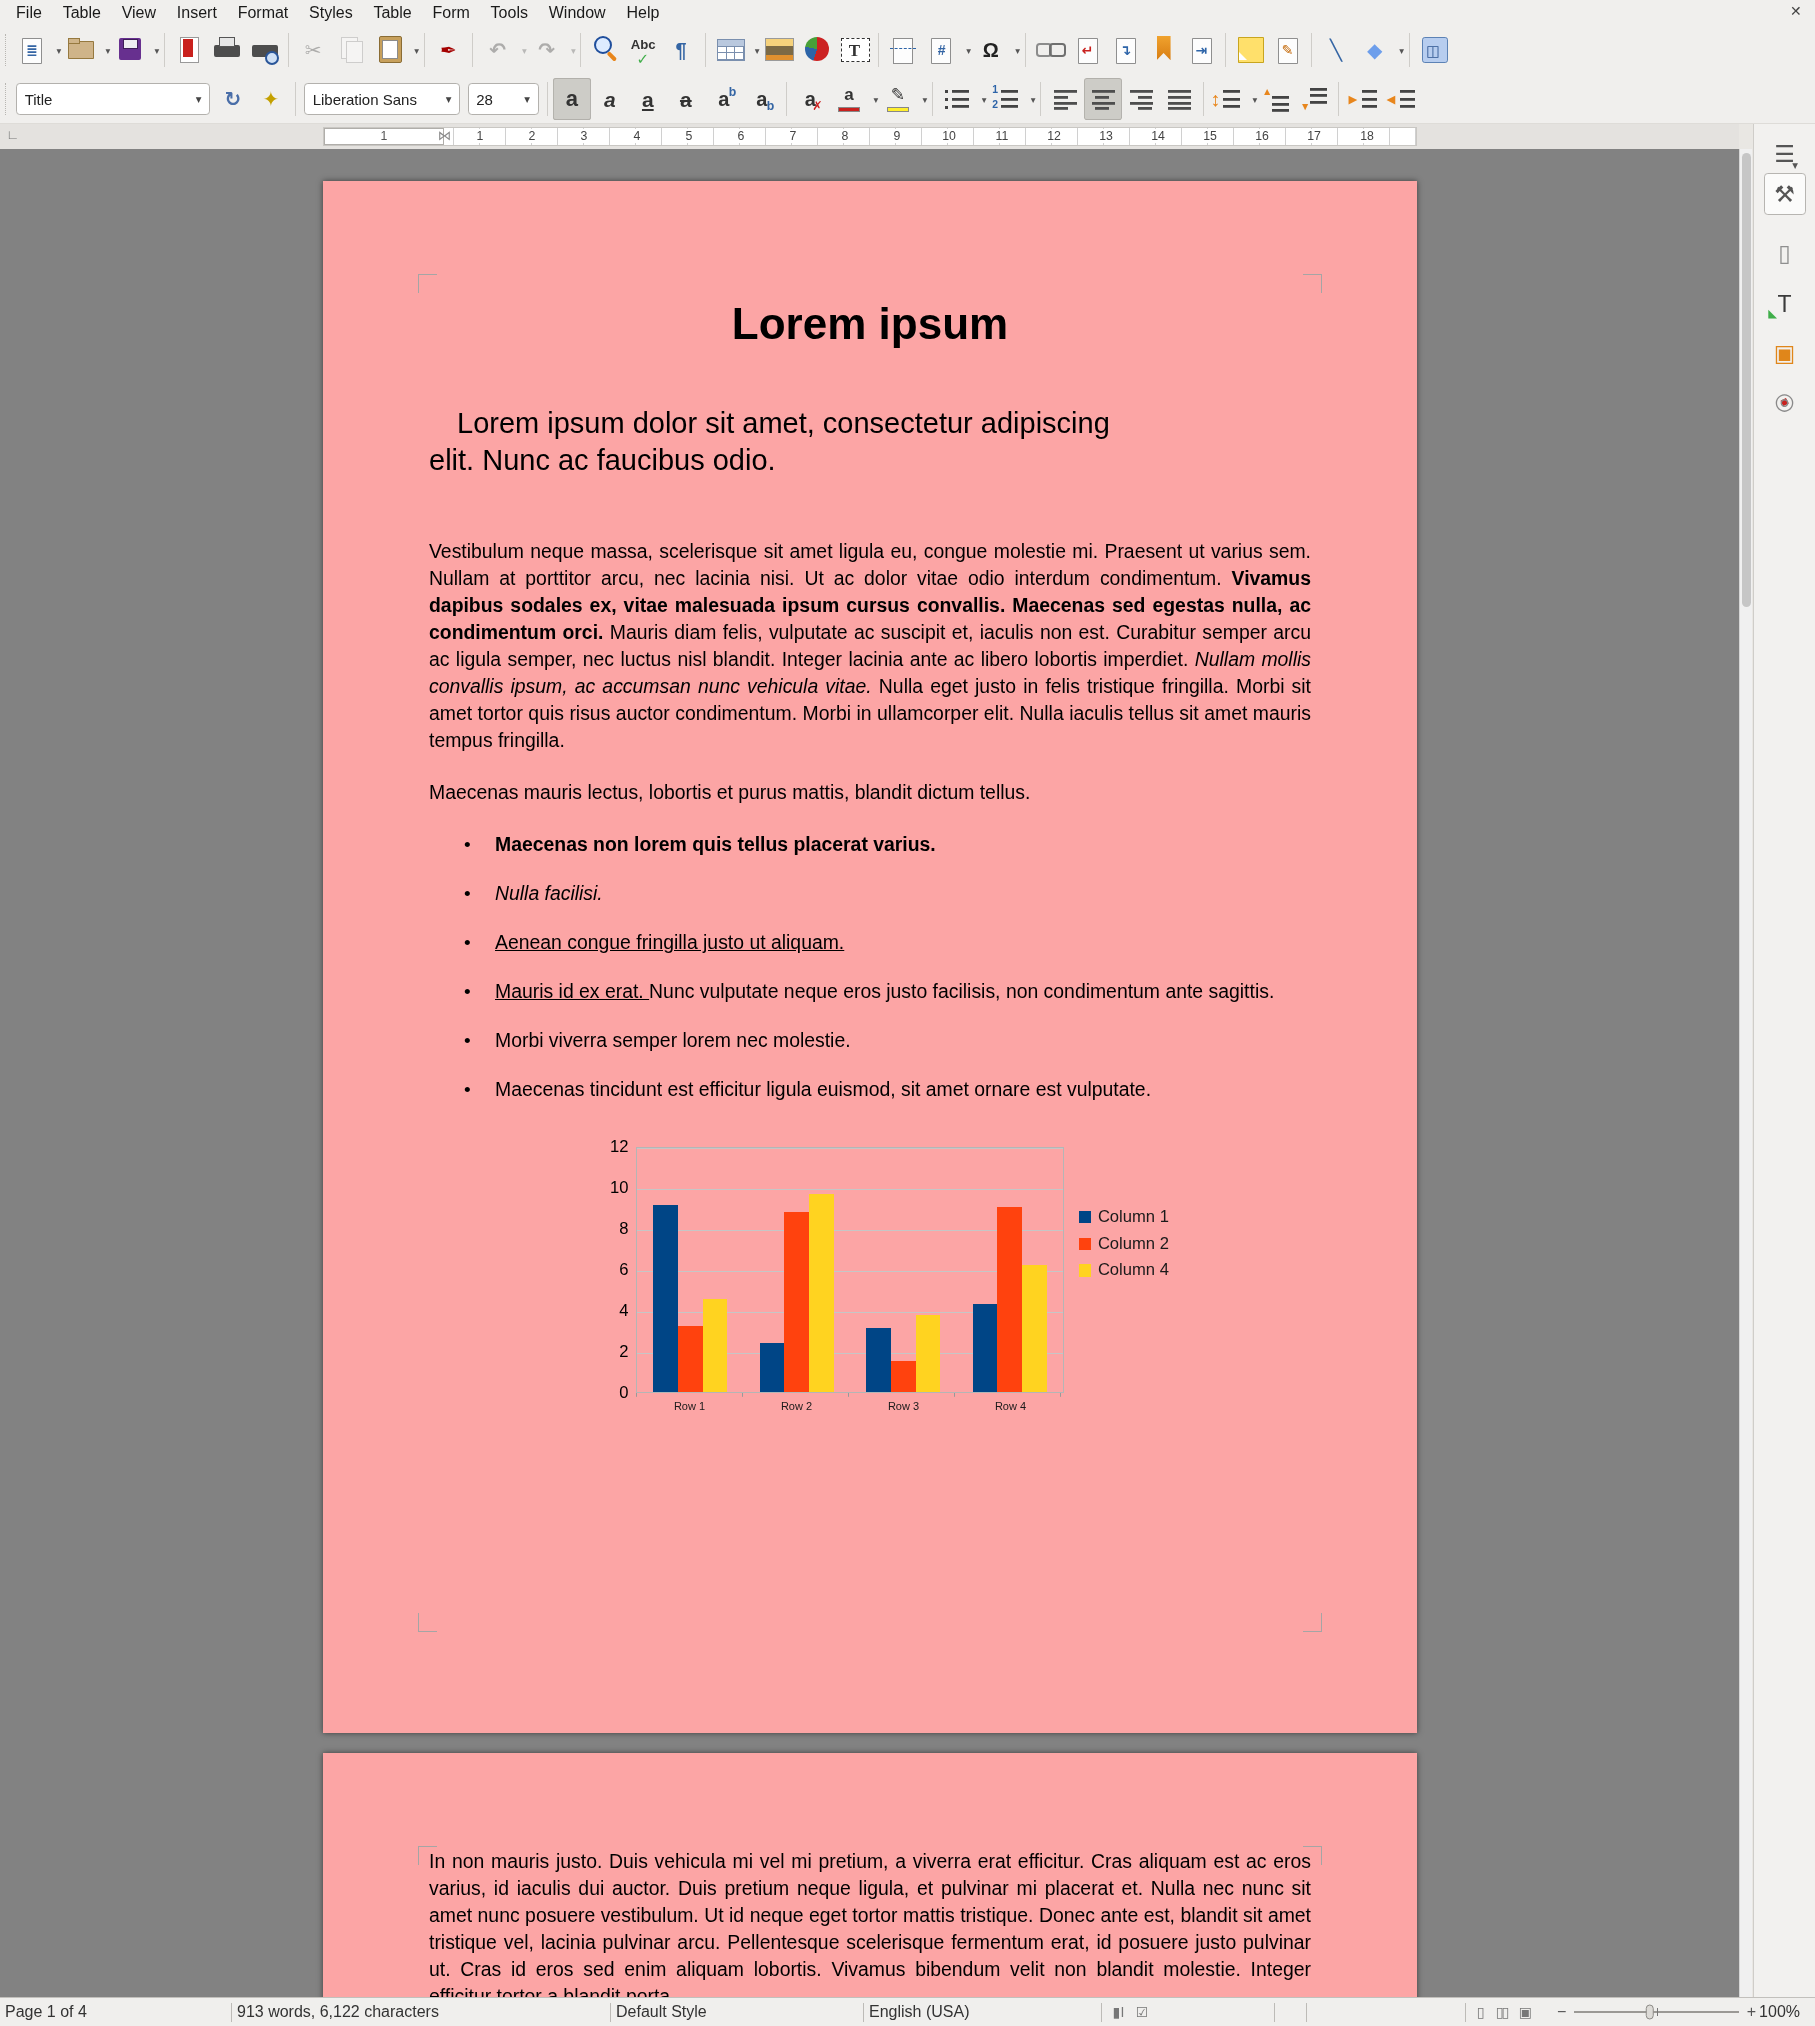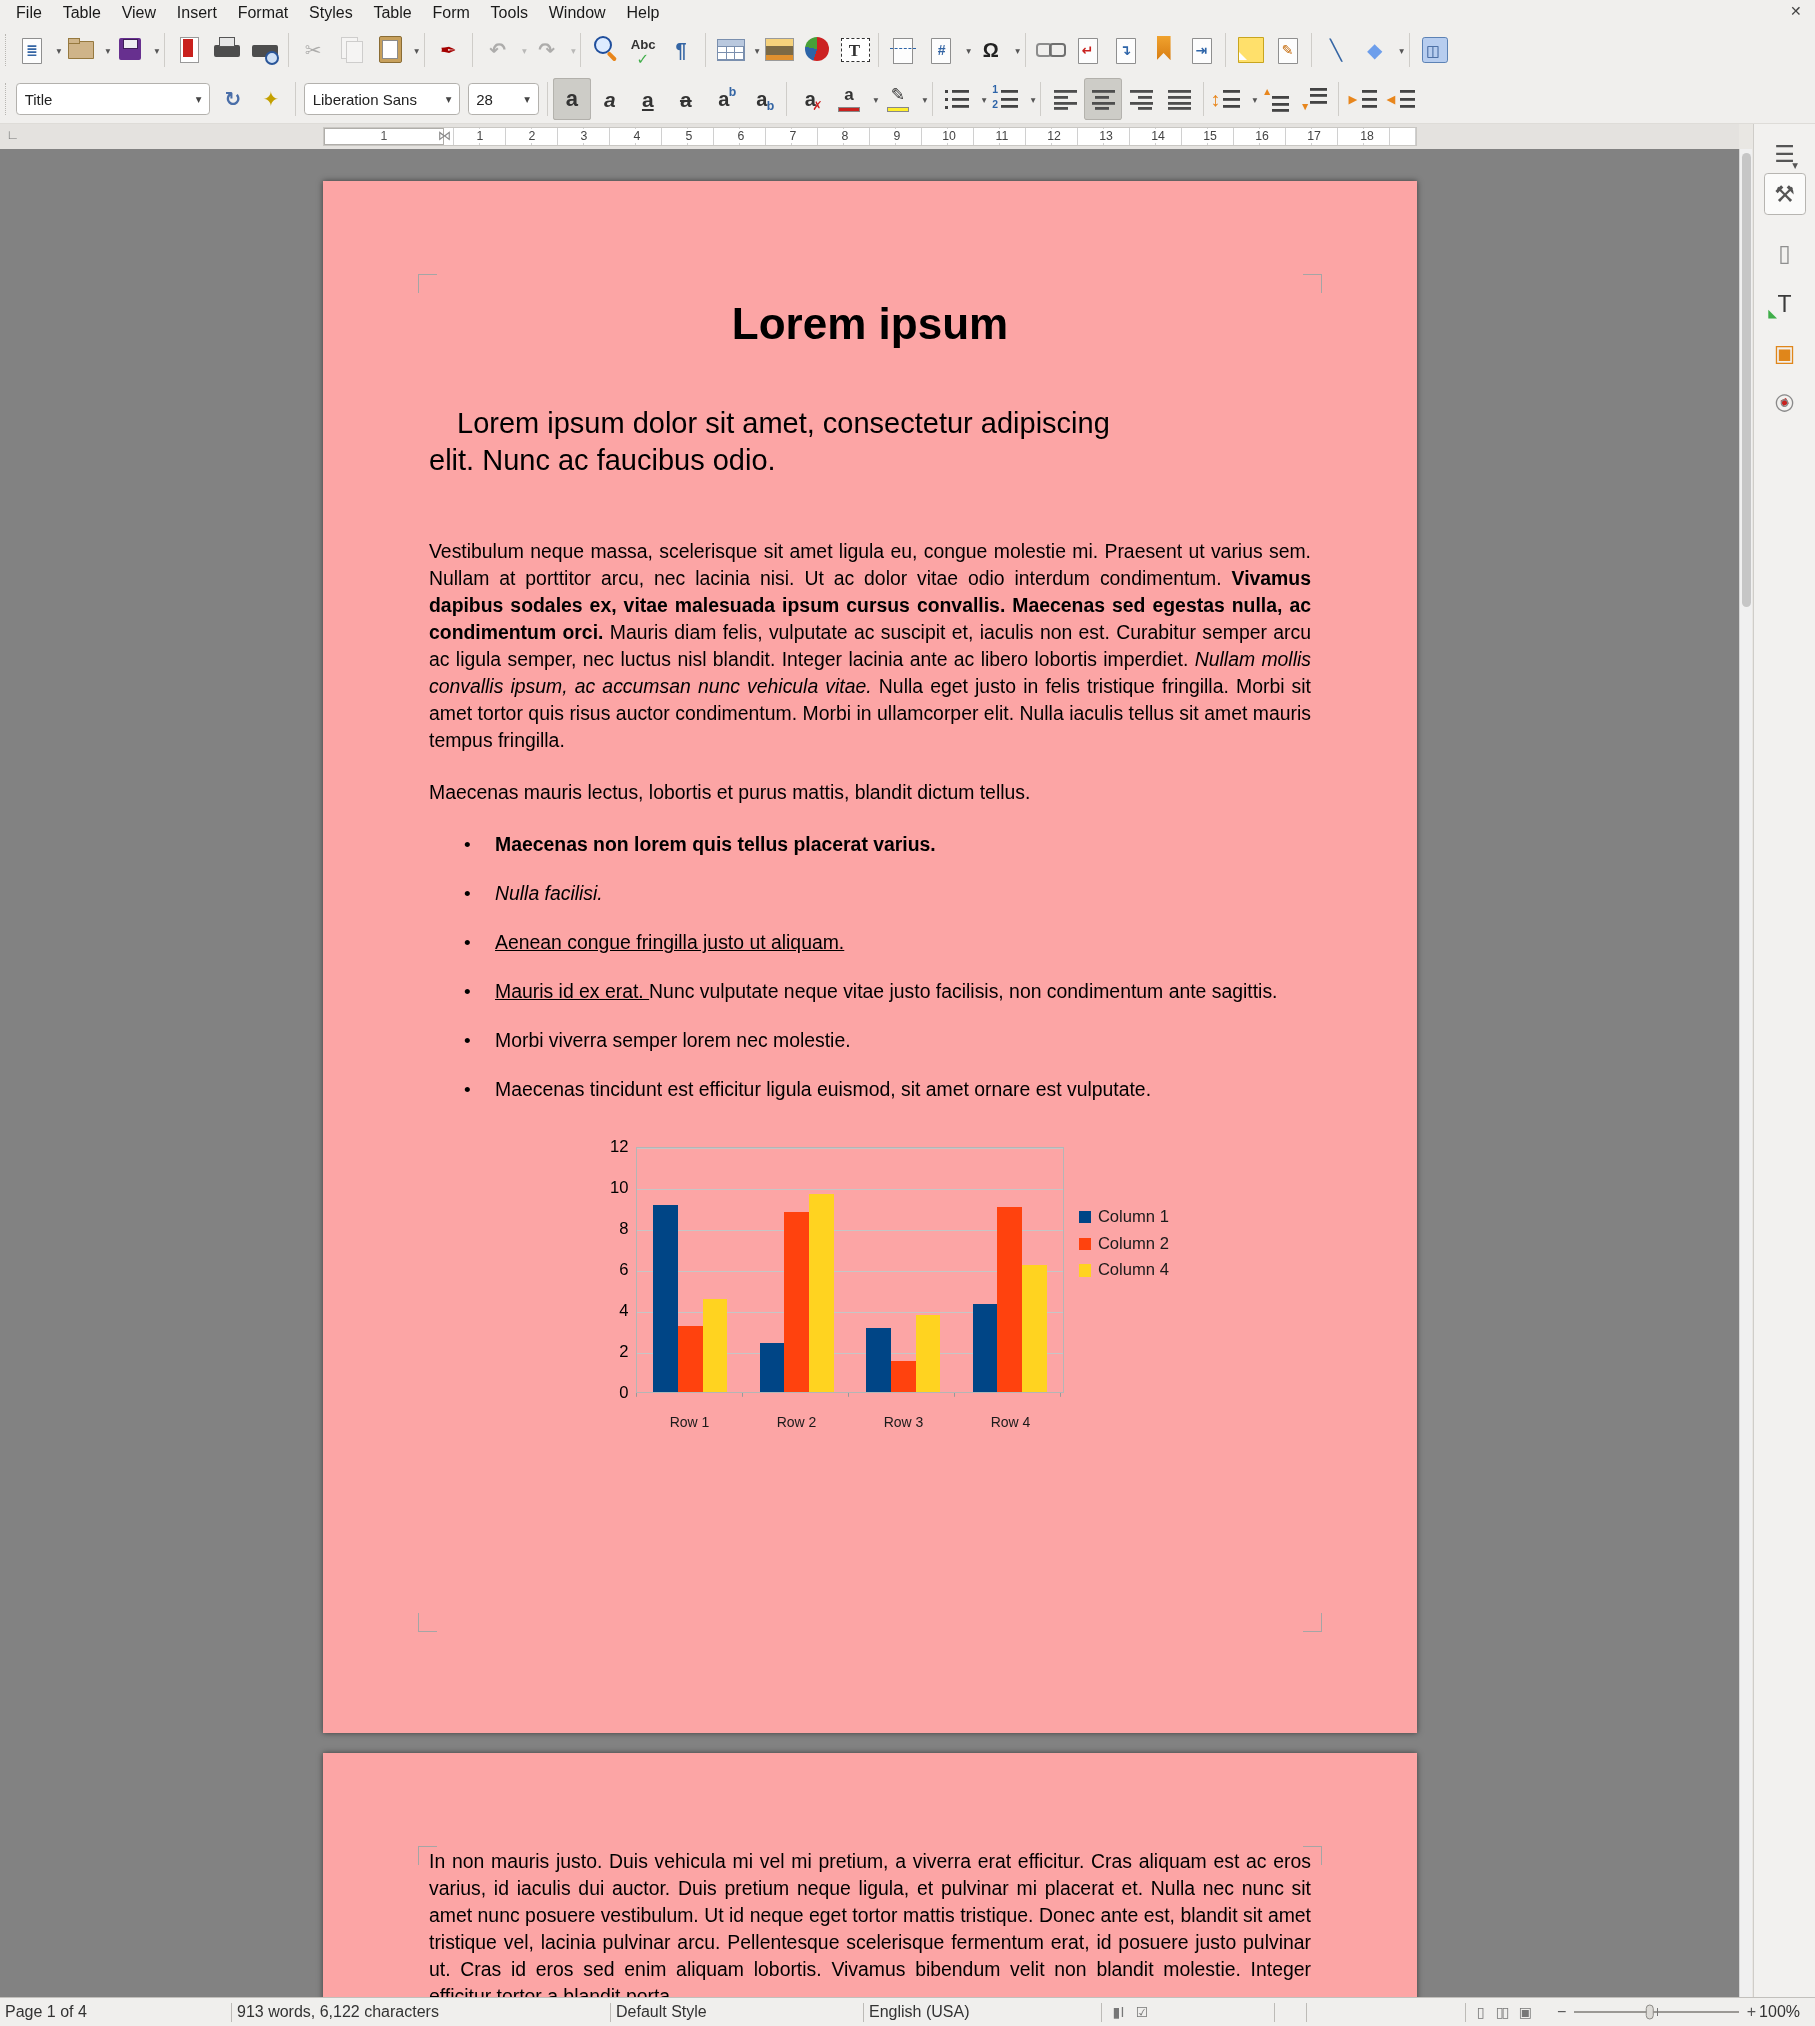--- a/index.html
+++ b/index.html
@@ -155,21 +155,21 @@
   .chart{margin:44px 0 0 173px;width:662px}
   .chart-main{display:flex}
   .ylabels{width:34px;position:relative;height:246px;flex:none}
   .yl{position:absolute;right:7.6px;transform:translateY(-50%);font-size:16.6px;color:#000}
   .plotwrap{flex:none;width:428px}
   .plot{width:428px;height:246px;border:0.9px solid #b5b5b5;display:flex;justify-content:space-around;align-items:flex-end;
         background-image:repeating-linear-gradient(to bottom,#c6c6c6 0 0.9px,transparent 0.9px 41px)}
   .bgroup{display:flex;align-items:flex-end;height:100%}
   .bar{width:24.6px;flex:none}
   .xticks{height:4.7px;background-image:repeating-linear-gradient(to right,#999 0 0.9px,transparent 0.9px 106px);background-repeat:no-repeat;background-size:428px 3.8px}
-  .xlabels{display:flex;margin-top:16px;font-size:14px}
+  .xlabels{display:flex;margin-top:2px;font-size:11px}
   .xlabels span{flex:1;text-align:center}
   .legend{margin-left:15px;margin-top:60px}
   .litem{display:flex;align-items:center;margin-bottom:6.6px;font-size:16.6px;white-space:nowrap}
   .lswatch{width:12.3px;height:12.3px;margin-right:6.6px;flex:none}
 
   
   .vscroll{position:absolute;top:149px;left:1739px;width:13.2px;height:1848px;background:#f0f0f0;border-left:0.9px solid #d6d6d6}
   .vthumb{position:absolute;left:1.9px;top:3.8px;width:9.5px;height:454px;background:#c6c6c6;border-radius:4.7px}
   .sidebar{position:absolute;top:124px;left:1753px;width:62px;height:1873px;background:#f2f1ef;border-left:0.9px solid #cfcdc9}
   .sbi{position:absolute;left:50%;transform:translateX(-50%);width:42px;height:42px;display:flex;align-items:center;
@@ -416,21 +416,21 @@
     <div class="textarea">
       <div class="dtitle">Lorem ipsum</div>
       <div class="dheading">Lorem ipsum dolor sit amet, consectetur adipiscing
 elit. Nunc ac faucibus odio.</div>
       <p class="body j" id="para1"><span>Vestibulum neque massa, scelerisque sit amet ligula eu, congue molestie mi. Praesent ut varius sem. Nullam at porttitor arcu, nec lacinia nisi. Ut ac dolor vitae odio interdum condimentum. </span><span class="sb">Vivamus dapibus sodales ex, vitae malesuada ipsum cursus convallis. Maecenas sed egestas nulla, ac condimentum orci. </span><span>Mauris diam felis, vulputate ac suscipit et, iaculis non est. Curabitur semper arcu ac ligula semper, nec luctus nisl blandit. Integer lacinia ante ac libero lobortis imperdiet. </span><span class="si">Nullam mollis convallis ipsum, ac accumsan nunc vehicula vitae. </span><span>Nulla eget justo in felis tristique fringilla. Morbi sit amet tortor quis risus auctor condimentum. Morbi in ullamcorper elit. Nulla iaculis tellus sit amet mauris tempus fringilla.</span></p>
       <p class="body m26">Maecenas mauris lectus, lobortis et purus mattis, blandit dictum tellus.</p>
       <ul id="bullets">
           <li><span class="sb">Maecenas non lorem quis tellus placerat varius.</span></li>
           <li><span class="si">Nulla facilisi.</span></li>
           <li><span class="su">Aenean congue fringilla justo ut aliquam. </span></li>
-          <li><span class="su">Mauris id ex erat. </span><span>Nunc vulputate neque vitae justo facilisis, non condimentum ante sagittis.</span></li>
+          <li><span class="su">Mauris id ex erat. </span><span>Nunc vulputate neque eros justo facilisis, non condimentum ante sagittis.</span></li>
           <li><span>Morbi viverra semper lorem nec molestie.</span></li>
           <li><span>Maecenas tincidunt est efficitur ligula euismod, sit amet ornare est vulputate.</span></li>
         </ul>
       <div class="chart" id="chart">
         <div class="chart-main">
           <div class="ylabels" id="ylabels">
               <span class="yl" style="top: 0px;">12</span>
               <span class="yl" style="top: 41px;">10</span>
               <span class="yl" style="top: 82px;">8</span>
               <span class="yl" style="top: 123px;">6</span>

